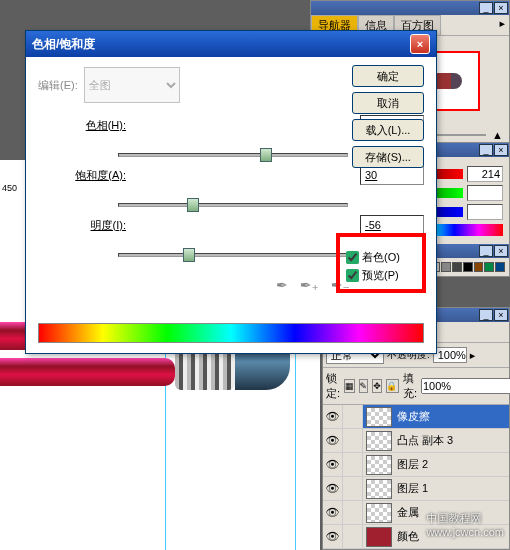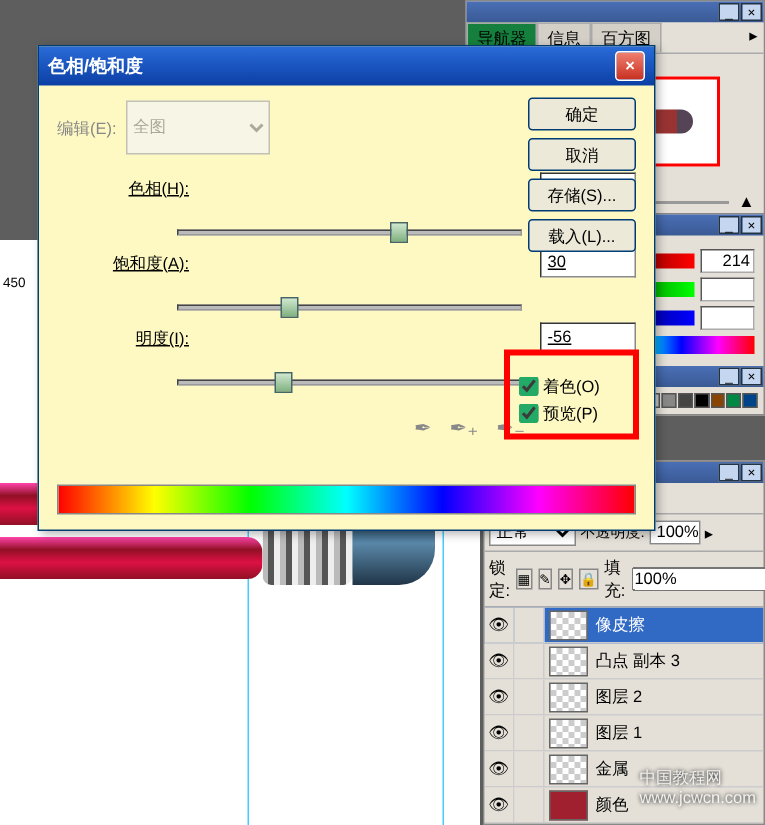--- a/index.html
+++ b/index.html
@@ -14,21 +14,21 @@
 .pencil .metal { position: absolute; left: 175px; top: 0px; width: 60px; height: 70px; background: repeating-linear-gradient(90deg, #bbb 0 4px, #555 4px 8px, #eee 8px 12px); border-radius: 6px; }
 .pencil .eraser { position: absolute; left: 235px; top: 0px; width: 55px; height: 70px; background: linear-gradient(#7099b8, #254560 40%, #5a88a8 60%, #203548); border-radius: 0 24px 24px 0; }
 .guide-v { position: absolute; top: 160px; bottom: 0; width: 1px; background: #4cf; }
 
 
 .nav-panel { position: absolute; right: 0; top: 0; width: 200px; background: #e4e0d8; border: 1px solid #888; }
 .nav-titlebar { background: linear-gradient(#4a6fb5, #3a5a95); height: 14px; display: flex; justify-content: flex-end; gap: 1px; padding: 1px; }
 .nav-titlebar .btn { width: 14px; height: 12px; background: #c5d6f0; border: 1px solid #234; text-align: center; line-height: 10px; font-size: 9px; }
 .nav-tabs { display: flex; background: #e4e0d8; border-bottom: 1px solid #aaa; }
 .nav-tab { padding: 2px 6px; background: #d4d0c8; border: 1px solid #aaa; border-bottom: none; }
-.nav-tab.active { background: #15803d; }
+.nav-tab.active { background: #eab308; }
 .nav-tab-x { margin-left: auto; padding: 2px 4px; }
 .nav-body { background: #e4e0d8; height: 90px; display: flex; align-items: center; justify-content: center; }
 .nav-thumb { width: 140px; height: 60px; background: #fff; border: 2px solid #f00; display: flex; align-items: center; }
 .nav-thumb-inner { width: 110px; height: 16px; margin-left: 10px; background: linear-gradient(90deg, #345 0 70%, #933 70% 90%, #545 90%); border-radius: 0 8px 8px 0; }
 .nav-slider { display: flex; align-items: center; gap: 6px; padding: 3px 6px; background: #e4e0d8; }
 .nav-slider .track { flex: 1; height: 2px; background: #999; position: relative; }
 .nav-slider .thumb { position: absolute; left: 20%; top: -4px; width: 8px; height: 10px; background: #ccc; border: 1px solid #666; }
 
 
 .color-panel { position: absolute; right: 0; top: 142px; width: 160px; background: #e4e0d8; border: 1px solid #888; }
@@ -57,21 +57,21 @@
 .layers-lock .icon { width: 14px; height: 14px; border: 1px solid #888; display: flex; align-items: center; justify-content: center; font-size: 9px; }
 .layer-list { max-height: 170px; overflow: hidden; }
 .layer-row { display: flex; align-items: center; border-bottom: 1px solid #ccc; height: 24px; }
 .layer-row.sel { background: #316ac5; color: #fff; }
 .layer-eye { width: 20px; height: 100%; display: flex; align-items: center; justify-content: center; border-right: 1px solid #ccc; background: #e4e0d8; color: #000; }
 .layer-link { width: 20px; height: 100%; border-right: 1px solid #ccc; background: #e4e0d8; }
 .layer-thumb { width: 26px; height: 20px; margin: 0 3px; background: repeating-conic-gradient(#ccc 0 25%, #fff 0 50%) 0 0/8px 8px; border: 1px solid #666; }
 .layer-name { flex: 1; padding-left: 2px; font-size: 11px; }
 
 
-.dialog { position: absolute; left: 25px; top: 30px; width: 412px; background: #fef9c3; border: 1px solid #003c74; box-shadow: 2px 2px 6px rgba(0,0,0,0.3); }
+.dialog { position: absolute; left: 25px; top: 30px; width: 412px; background: #ffffff; border: 1px solid #003c74; box-shadow: 2px 2px 6px rgba(0,0,0,0.3); }
 .dialog-title { background: linear-gradient(#2a6bd8, #0b3fa5); color: #fff; display: flex; align-items: center; padding: 4px 6px; height: 26px; }
 .dialog-title .txt { font-weight: bold; font-size: 12px; }
 .dialog-title .xbtn { margin-left: auto; width: 20px; height: 20px; background: linear-gradient(#f08070, #c83020); border: 1px solid #fff; color: #fff; text-align: center; line-height: 18px; font-weight: bold; border-radius: 3px; }
 .dialog-body { padding: 10px 12px; position: relative; }
 .edit-row { display: flex; align-items: center; gap: 6px; color: #888; margin-bottom: 12px; }
 .edit-row select { width: 96px; height: 36px; border: 1px solid #aaa; background: #f5f5f5; color: #888; }
 .slider-row { display: flex; align-items: center; margin: 8px 0 18px 0; text-decoration: underline; }
 .slider-row .lbl { width: 110px; text-align: right; padding-right: 22px; }
 .slider-row input[type=text] { width: 64px; height: 20px; border: 1px inset #888; text-align: left; padding-left: 4px; margin-left: 8px; }
 .slider-track { position: relative; margin: 0 0 0 80px; width: 230px; height: 4px; background: #bbb; border: 1px inset #999; }
@@ -273,22 +273,22 @@
       <div style="flex:1"></div>
       <input type="text" value="-56" style="">
     </div>
     <div class="slider-track">
         <div class="slider-thumb" style="left:28%"></div>
       </div>
 
     <div class="btn-col">
       <button>确定</button>
       <button>取消</button>
+      <button>载入(L)...</button>
       <button>存储(S)...</button>
-      <button>载入(L)...</button>
     </div>
 
     <div class="eyedrops">
       <span>✒</span>
       <span>✒₊</span>
       <span>✒₋</span>
     </div>
 
     <div class="checks">
       <label>

